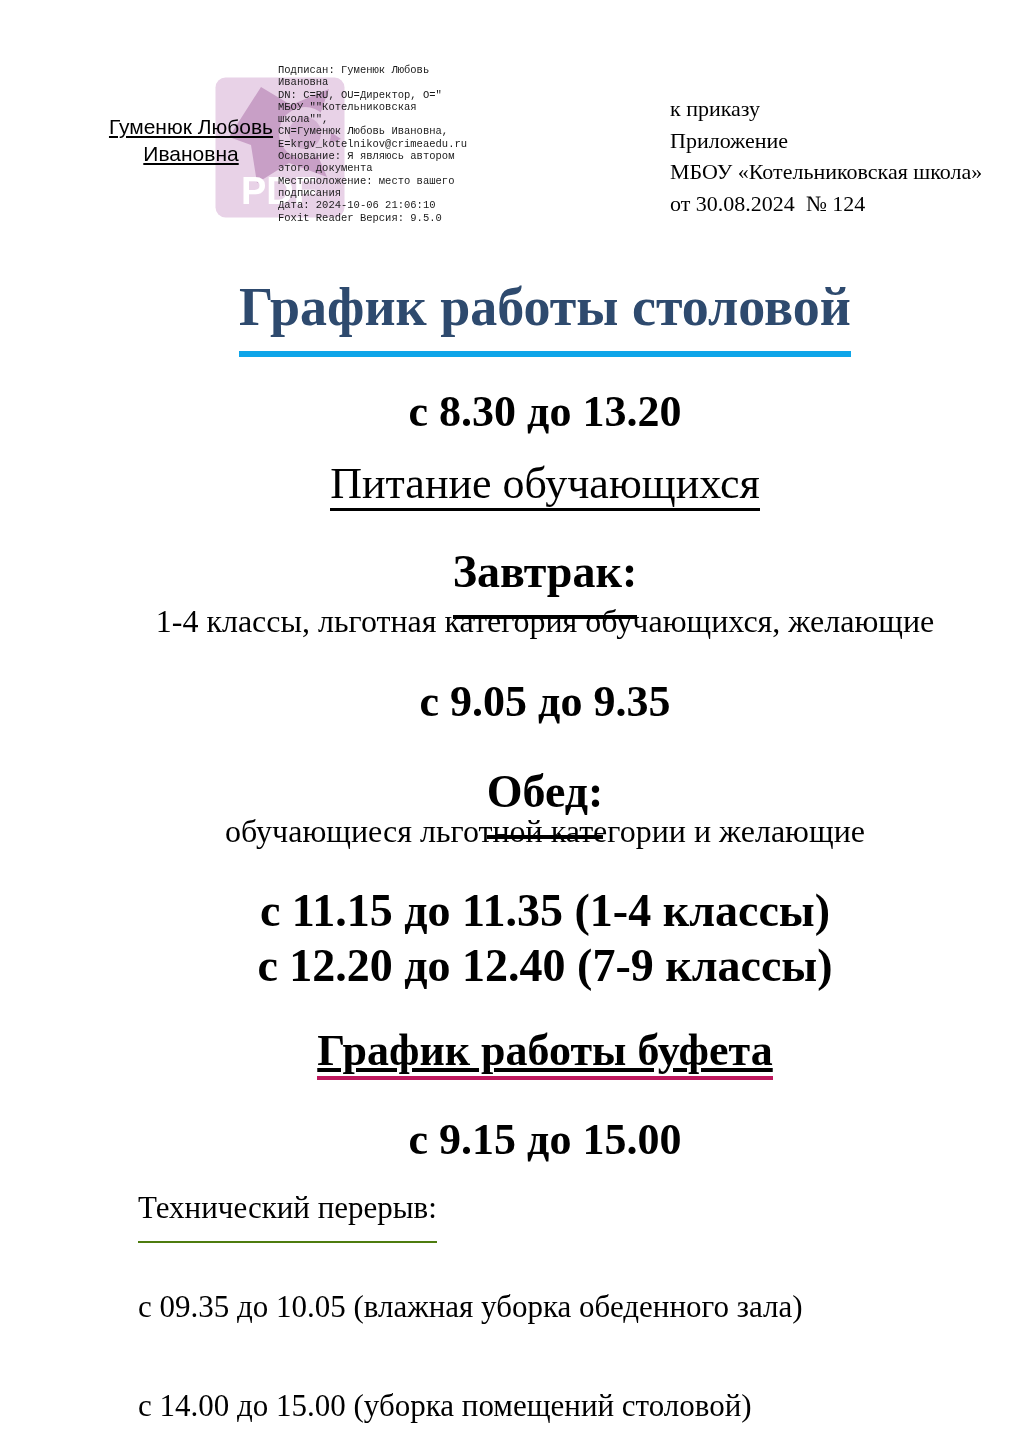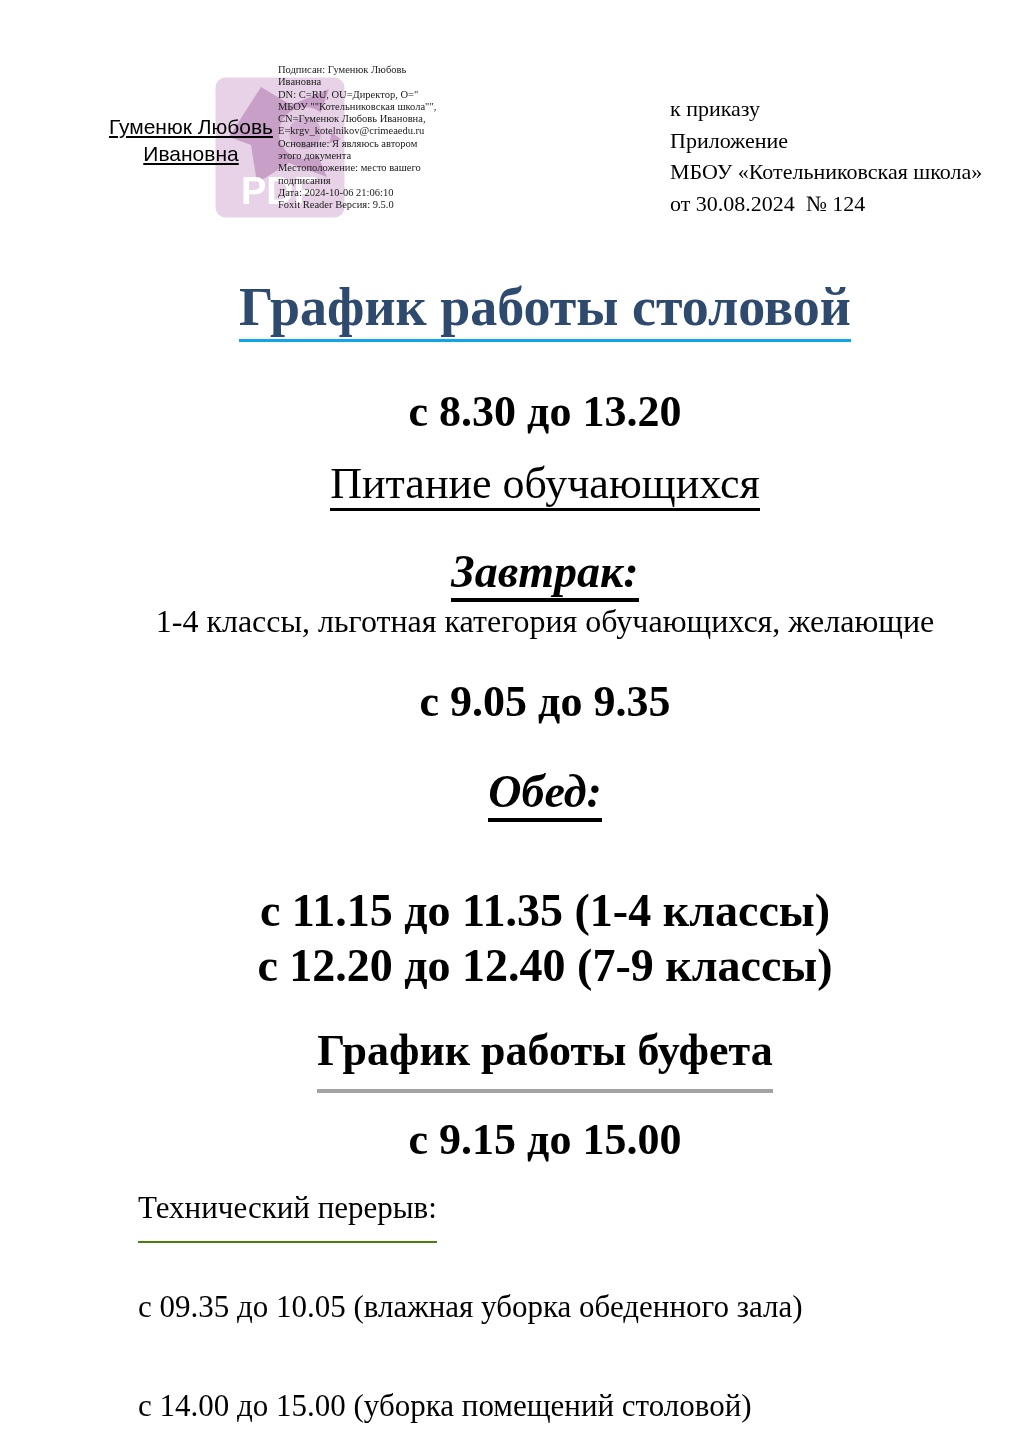--- a/index.html
+++ b/index.html
@@ -14,46 +14,46 @@
   }
   
   .stamp{position:absolute;left:215px;top:77px;width:130px;height:141px;z-index:0;}
   .sig-name{
     position:absolute;left:92px;top:113px;width:198px;
     font-family:"Liberation Sans", sans-serif;
     font-size:21px;line-height:27px;text-align:center;z-index:2;text-decoration:underline;
   }
   .sig-details{
     position:absolute;left:278px;top:64px;width:190px;
-    font-family:Liberation Serif, serif;
+    font-family:Liberation Mono, monospace;
     font-size:10.5px;line-height:12.3px;color:#1a1a1a;z-index:2;
   }
   .order-ref{
     position:absolute;left:670px;top:93px;width:320px;
     font-size:22px;line-height:31.5px;z-index:2;
   }
   
   .line{position:absolute;left:138px;width:814px;text-align:center;white-space:pre-wrap;}
   .left{text-align:left;}
   .b{font-weight:bold;}
   .title{top:276px;font-size:54px;font-weight:bold;color:#2e4a6e;}
-  .title span{border-bottom:3px solid #0ea5e9;padding-bottom:2px;}
+  .title span{border-bottom:6px solid #0ea5e9;padding-bottom:14px;}
   .hours{top:386px;font-size:44px;}
   .nutrition{top:458px;font-size:44px;}
   .nutrition span{border-bottom:3px solid #000;padding-bottom:0;}
   .breakfast-h{top:545px;font-size:46px;}
-  .breakfast-h span,.lunch-h span{border-bottom:4px solid #000;padding-bottom:1px;font-style:italic;}
+  .breakfast-h span,.lunch-h span{border-bottom:4px solid #000;padding-bottom:18px;}
   .breakfast-a{top:603px;font-size:32px;}
   .breakfast-t{top:676px;font-size:44px;}
   .lunch-h{top:765px;font-size:46px;}
   .lunch-a{top:813px;font-size:32px;}
   .lunch-t1{top:884px;font-size:46px;}
   .lunch-t2{top:939px;font-size:46px;}
   .buffet-h{top:1025px;font-size:44px;}
-  .buffet-h span{border-bottom:4px solid #a3a3a3;padding-bottom:14px;}
+  .buffet-h span{border-bottom:4px solid #be185d;padding-bottom:1px;text-decoration:underline;}
   .buffet-t{top:1114px;font-size:44px;}
   .tech-h{top:1190px;font-size:31px;}
   .tech-h span{border-bottom:2px solid #4d7c0f;padding-bottom:16px;}
   .tech-lines{top:1224px;font-size:31px;line-height:33px;}
 </style>
 </head>
 <body>
 
 <div class="page">
 
@@ -98,20 +98,21 @@
 
   <div class="line hours b">с 8.30 до 13.20</div>
 
   <div class="line nutrition"><span>Питание обучающихся</span></div>
 
   <div class="line breakfast-h b"><span>Завтрак:</span></div>
   <div class="line breakfast-a">1-4 классы, льготная категория обучающихся, желающие</div>
   <div class="line breakfast-t b">с 9.05 до 9.35</div>
 
   <div class="line lunch-h b"><span>Обед:</span></div>
+  <div class="line lunch-a">обучающиеся льготной категории и желающие</div>
   <div class="line lunch-t1 b">с 11.15 до 11.35 (1-4 классы)</div>
   <div class="line lunch-t2 b">с 12.20 до 12.40 (7-9 классы)</div>
 
   <div class="line buffet-h b"><span>График работы буфета</span></div>
   <div class="line buffet-t b">с 9.15 до 15.00</div>
 
   <div class="line tech-h left"><span>Технический перерыв:</span></div>
   <div class="line tech-lines left">
     <div>с 09.35 до 10.05 (влажная уборка обеденного зала)</div>
     <div>с 14.00 до 15.00 (уборка помещений столовой)</div>

